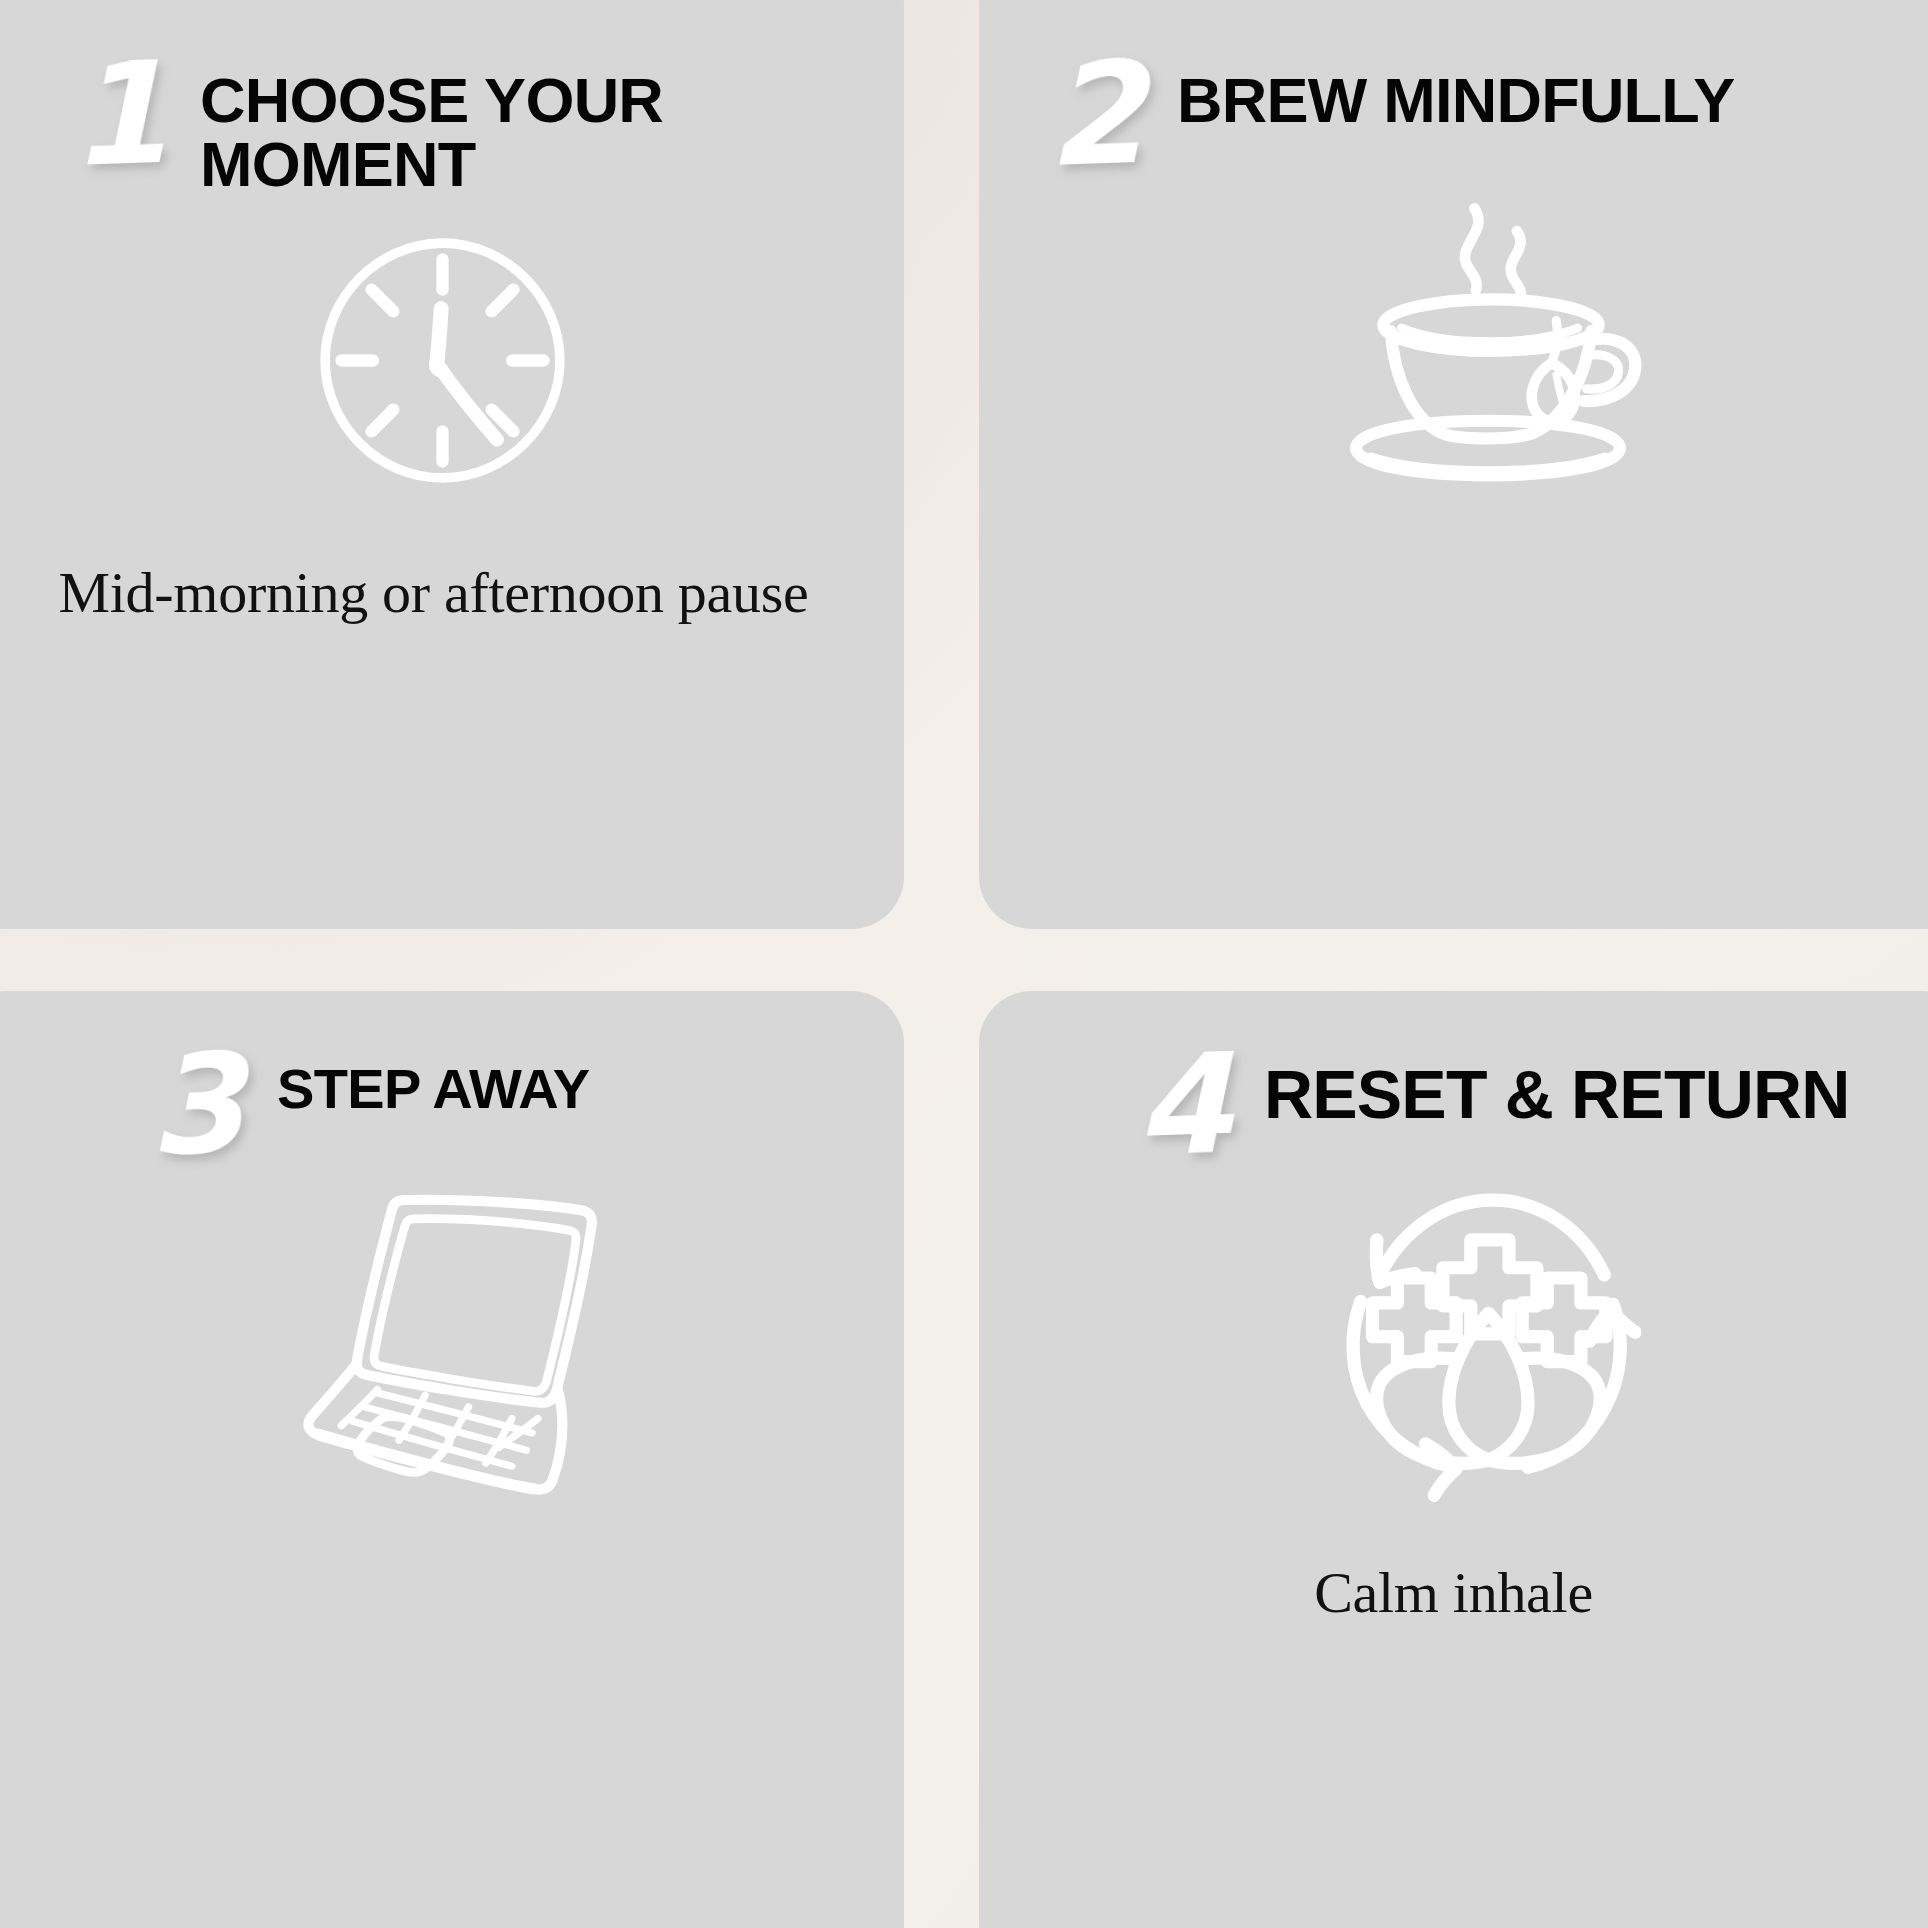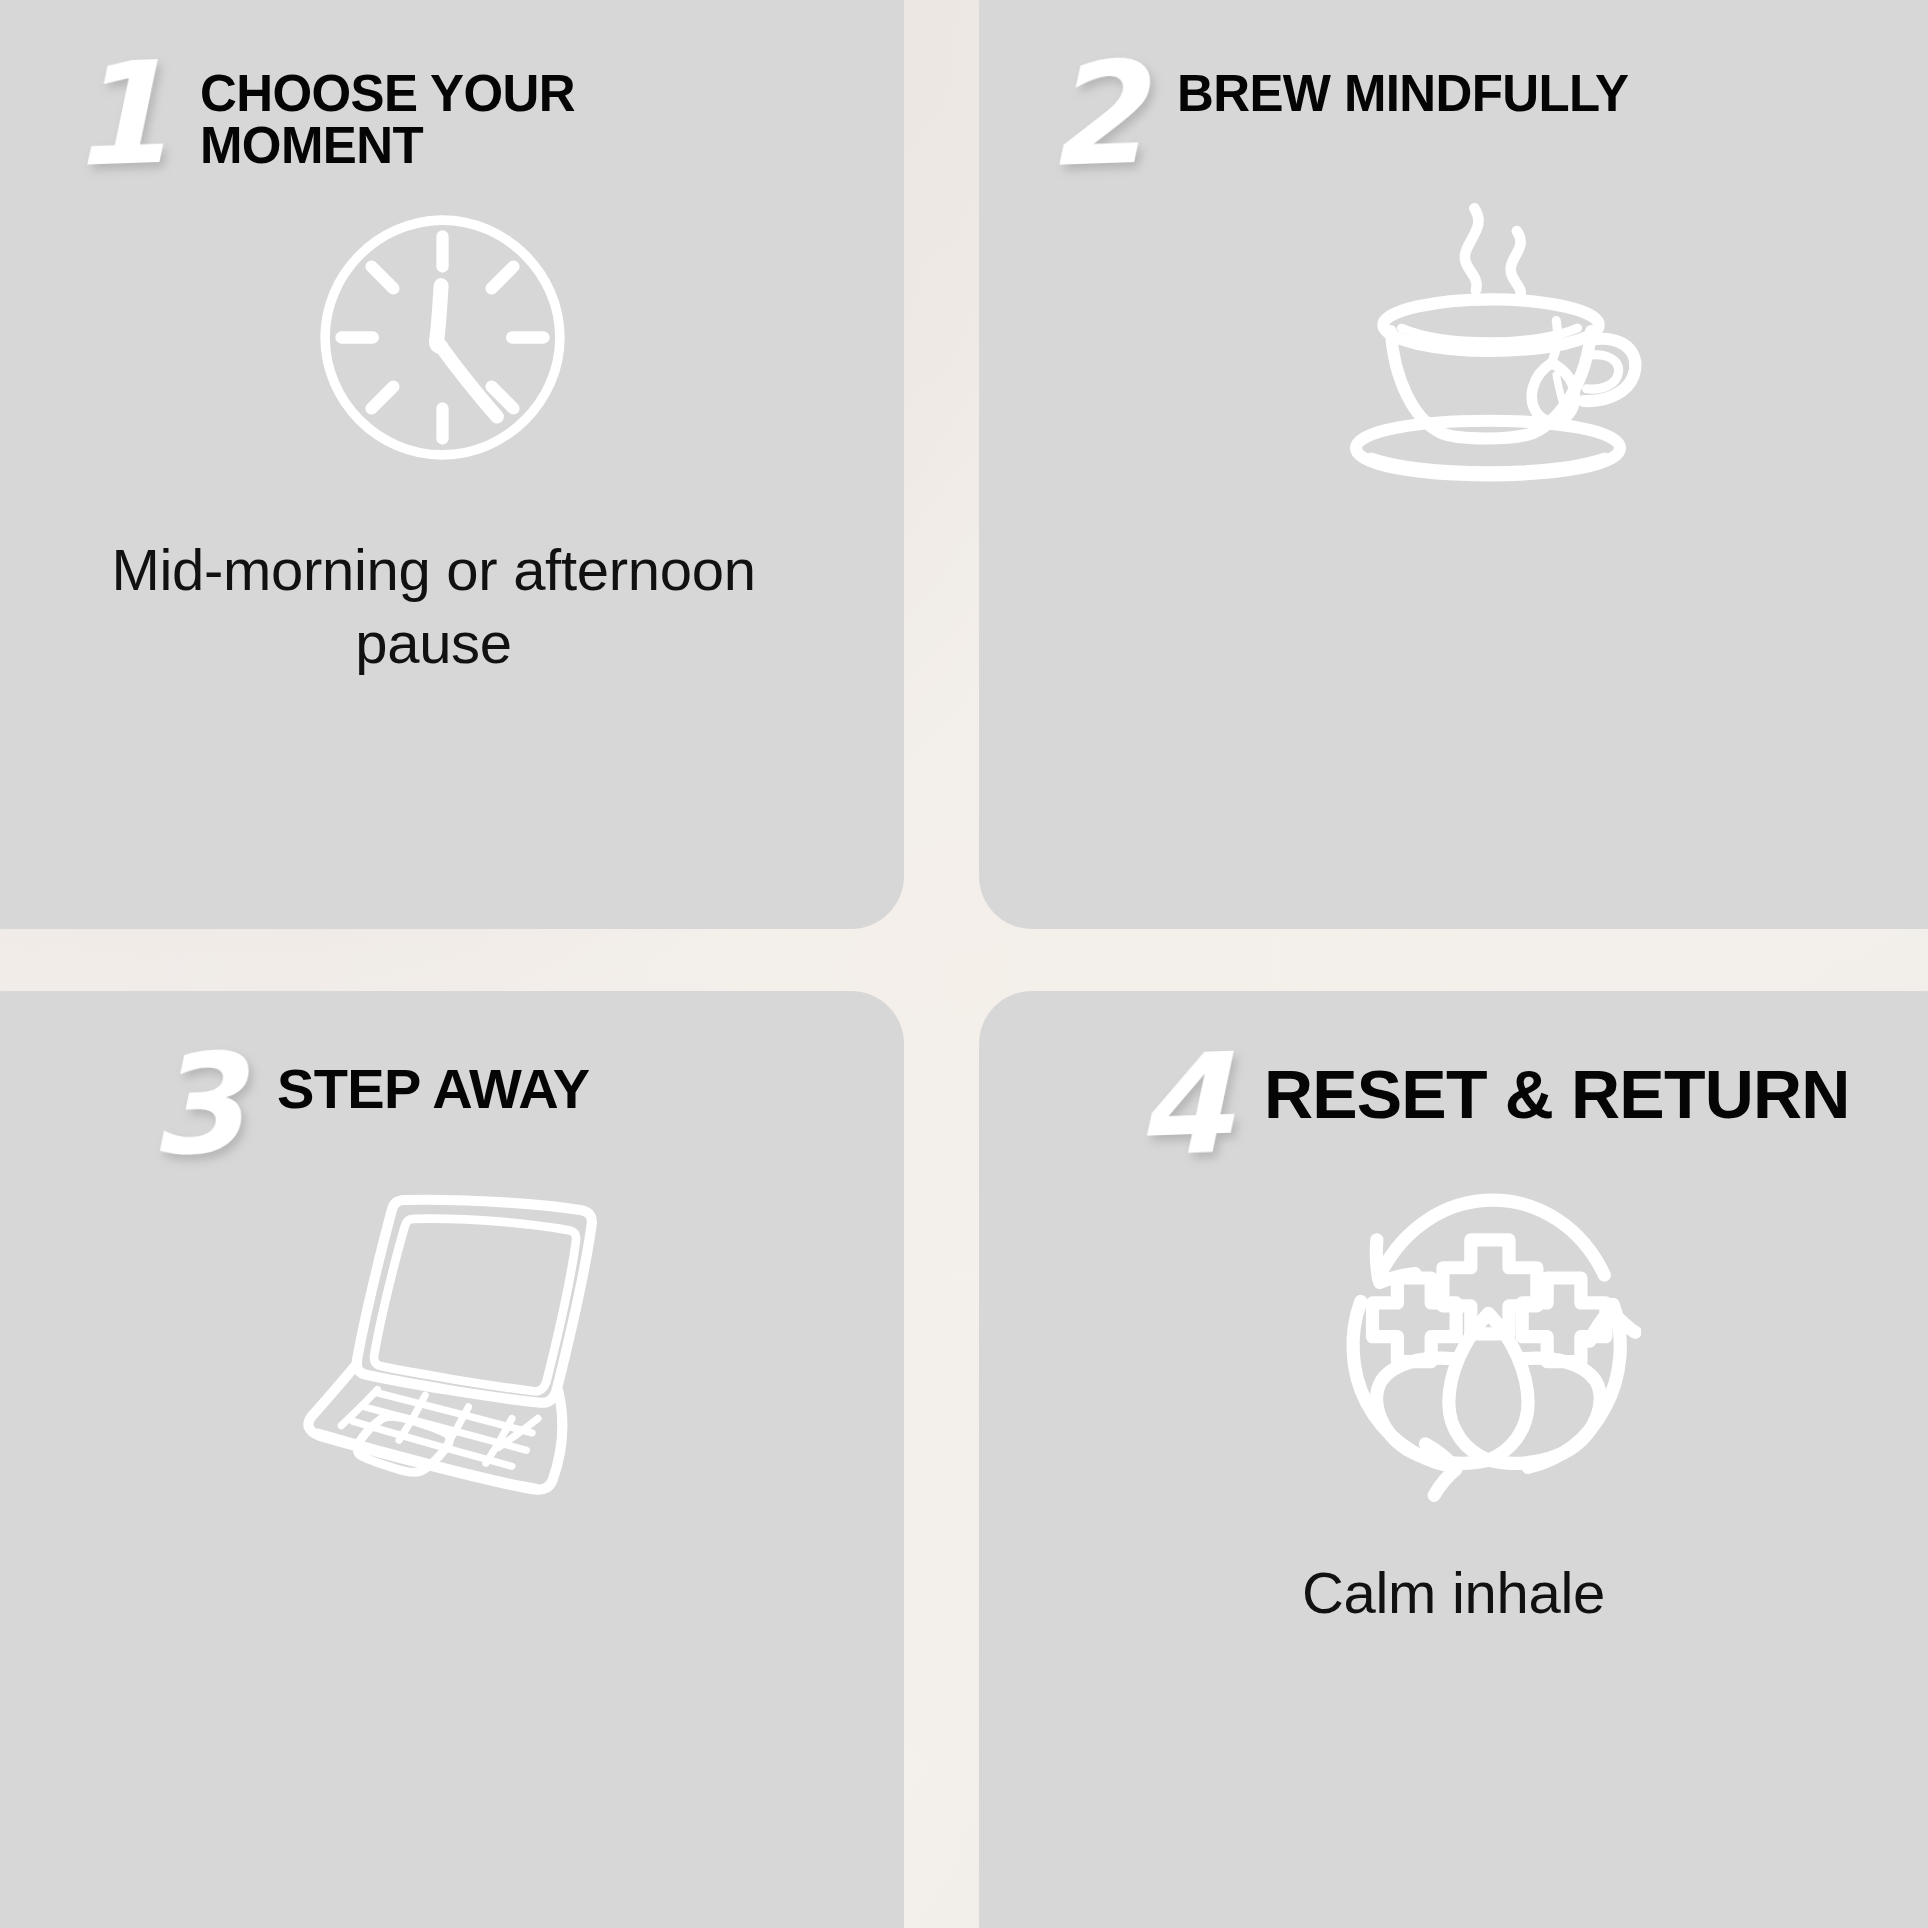--- a/index.html
+++ b/index.html
@@ -81,21 +81,21 @@
     width: 98px;
     text-align: center;
     transform: skewX(-3deg) rotate(-2deg);
     user-select: none;
   }
   #card-3 .step-number, #card-4 .step-number { font-size: 137px; }
 
   .step-title {
     color: #050505;
     font-weight: 700;
-    font-size: 51px;
+    font-size: 63px;
     line-height: 1.02;
     letter-spacing: -0.012em;
     text-transform: uppercase;
     font-family: "Liberation Sans", sans-serif;
     margin-top: 13px;
     max-width: 603px;
   }
   #card-3 .step-title { font-size: 56px; }
   #card-4 .step-title { font-size: 68px; }
 
@@ -116,21 +116,21 @@
   #card-4 .icon-wrap svg { margin-left: 17px; }
 
   
   .caption {
     color: #111111;
     font-size: 58px;
     line-height: 1.26;
     text-align: center;
     font-weight: 400;
     letter-spacing: -0.005em;
-    font-family: Liberation Sans, sans-serif;
+    font-family: Liberation Serif, serif;
   }
   #card-1 .caption { margin: 55px 90px 0 53px; }
   #card-2 .caption { margin: 53px 113px 0 66px; }
   #card-3 .caption { margin: 60px 90px 0 53px; }
   #card-4 .caption { margin: 49px 113px 0 66px; }
 </style>
 </head>
 <body>
 
 <div id="backdrop"></div>

